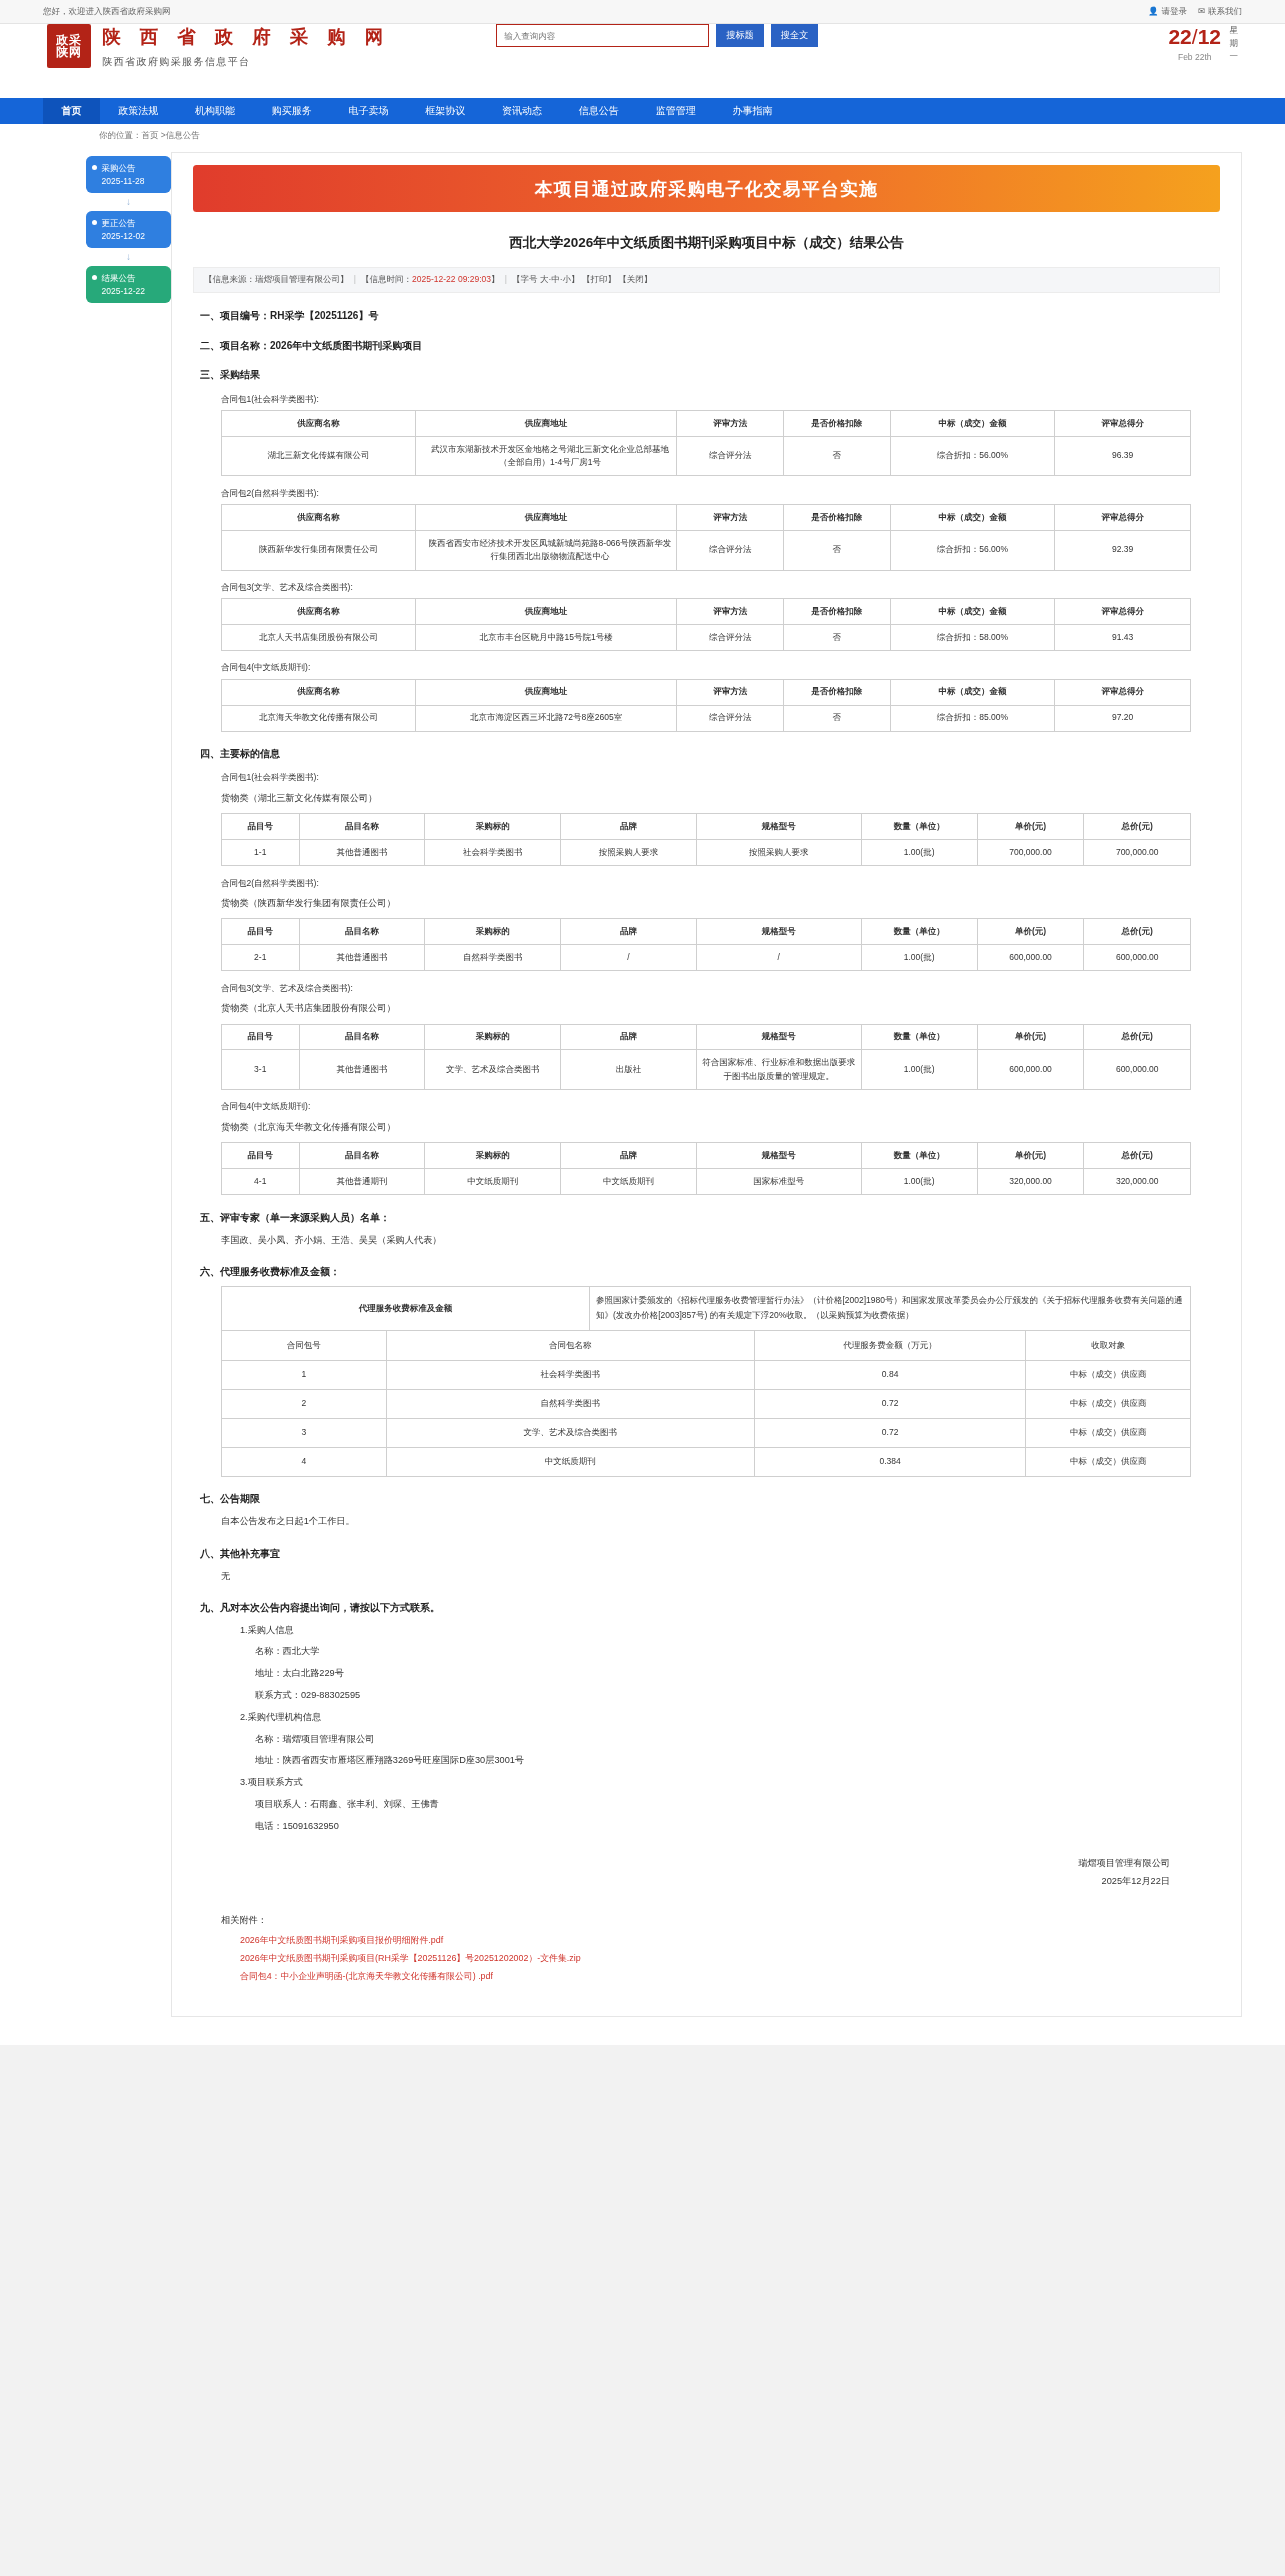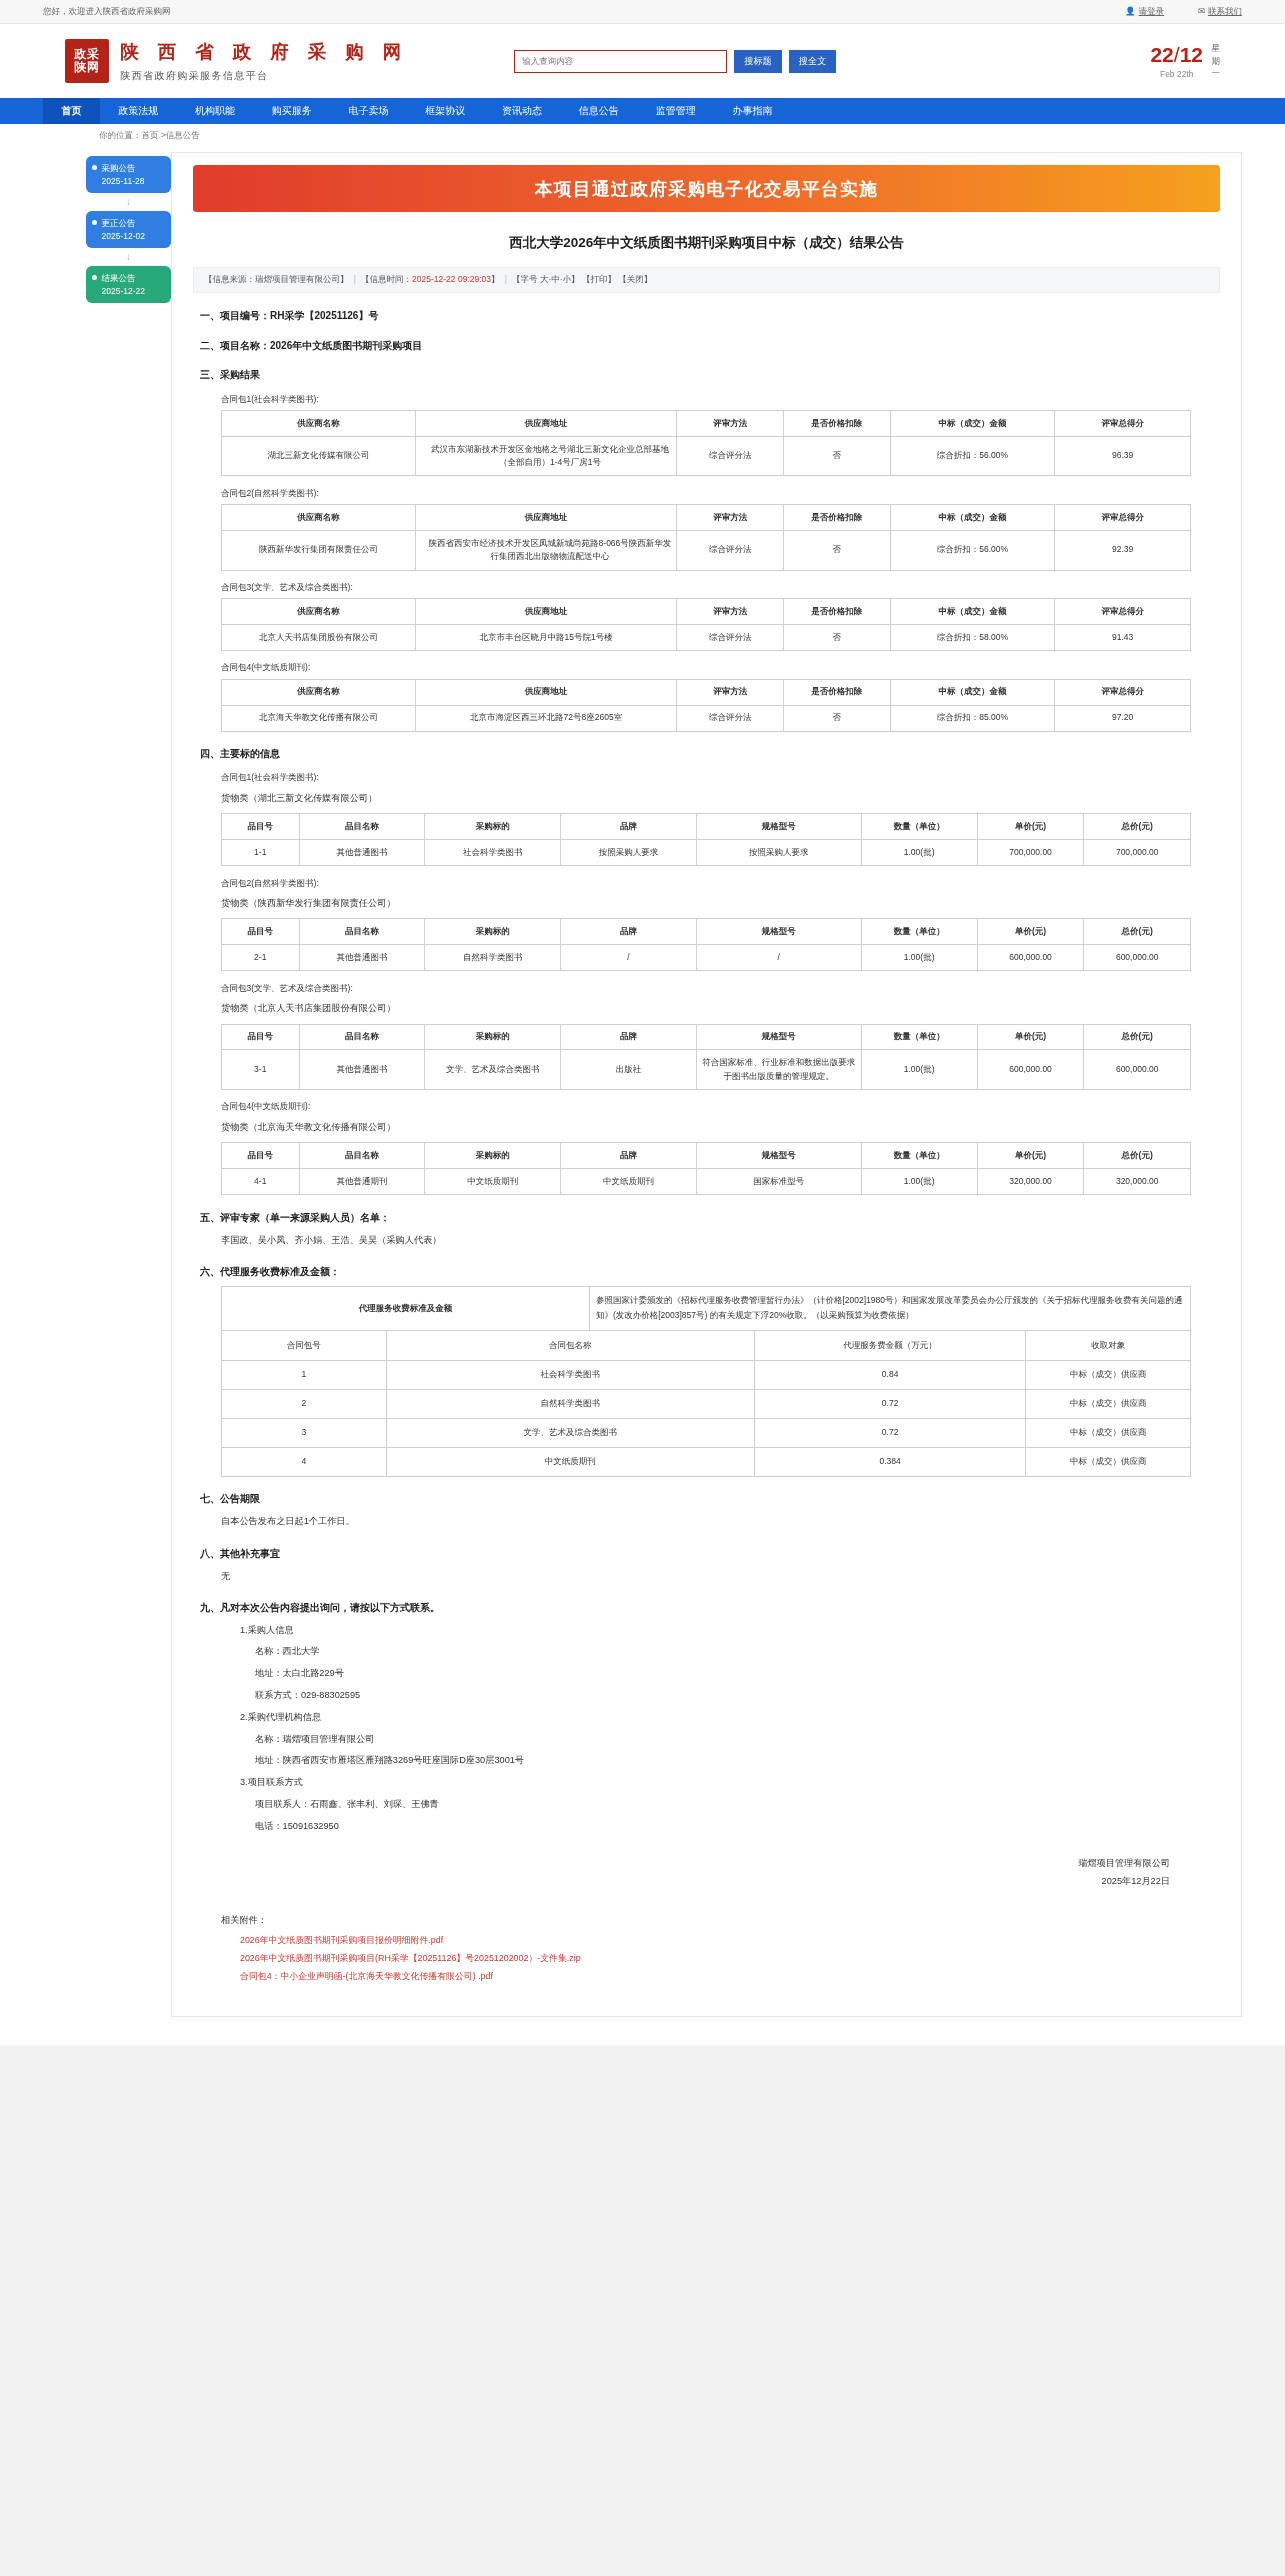--- a/index.html
+++ b/index.html
@@ -12,27 +12,27 @@
     font-size: 9.2px;
   }
   .page { width:1285px; background:#fff; }
 
   
   .topbar {
     height: 24px; background:#f7f7f7; border-bottom:0.7px solid #e4e4e4;
     display:flex; align-items:center; padding:0 43px; font-size:8.5px; color:#666;
   }
   .topbar .left { flex:1; }
-  .topbar .right { display:flex; align-items:center; gap:34px;text-decoration:underline; }
+  .topbar .right { display:flex; align-items:center; gap:11px; }
   .topbar .right span { color:#666; }
   .ico { display:inline-block; vertical-align:middle; margin-right:2.8px; }
 
   
   .header {
-    height: 74px; display:flex; align-items:center; padding:0 65px; background:#fff;
+    height: 74px; display:flex; align-items:flex-start; padding:0 47px; background:#fff;
   }
   .logo-box { display:flex; align-items:center; }
   .logo-mark {
     width:44px; height:44px; background:#b32317; color:#fff; border-radius:2.1px;
     display:flex; flex-direction:column; align-items:center; justify-content:center;
     font-size:12px; line-height:1.05; font-weight:bold; letter-spacing:0.7px;
   }
   .logo-text { margin-left:11.3px; }
   .logo-text .t1 {
     font-size:18.4px; color:#b32317; font-weight:bold; letter-spacing:7px;

